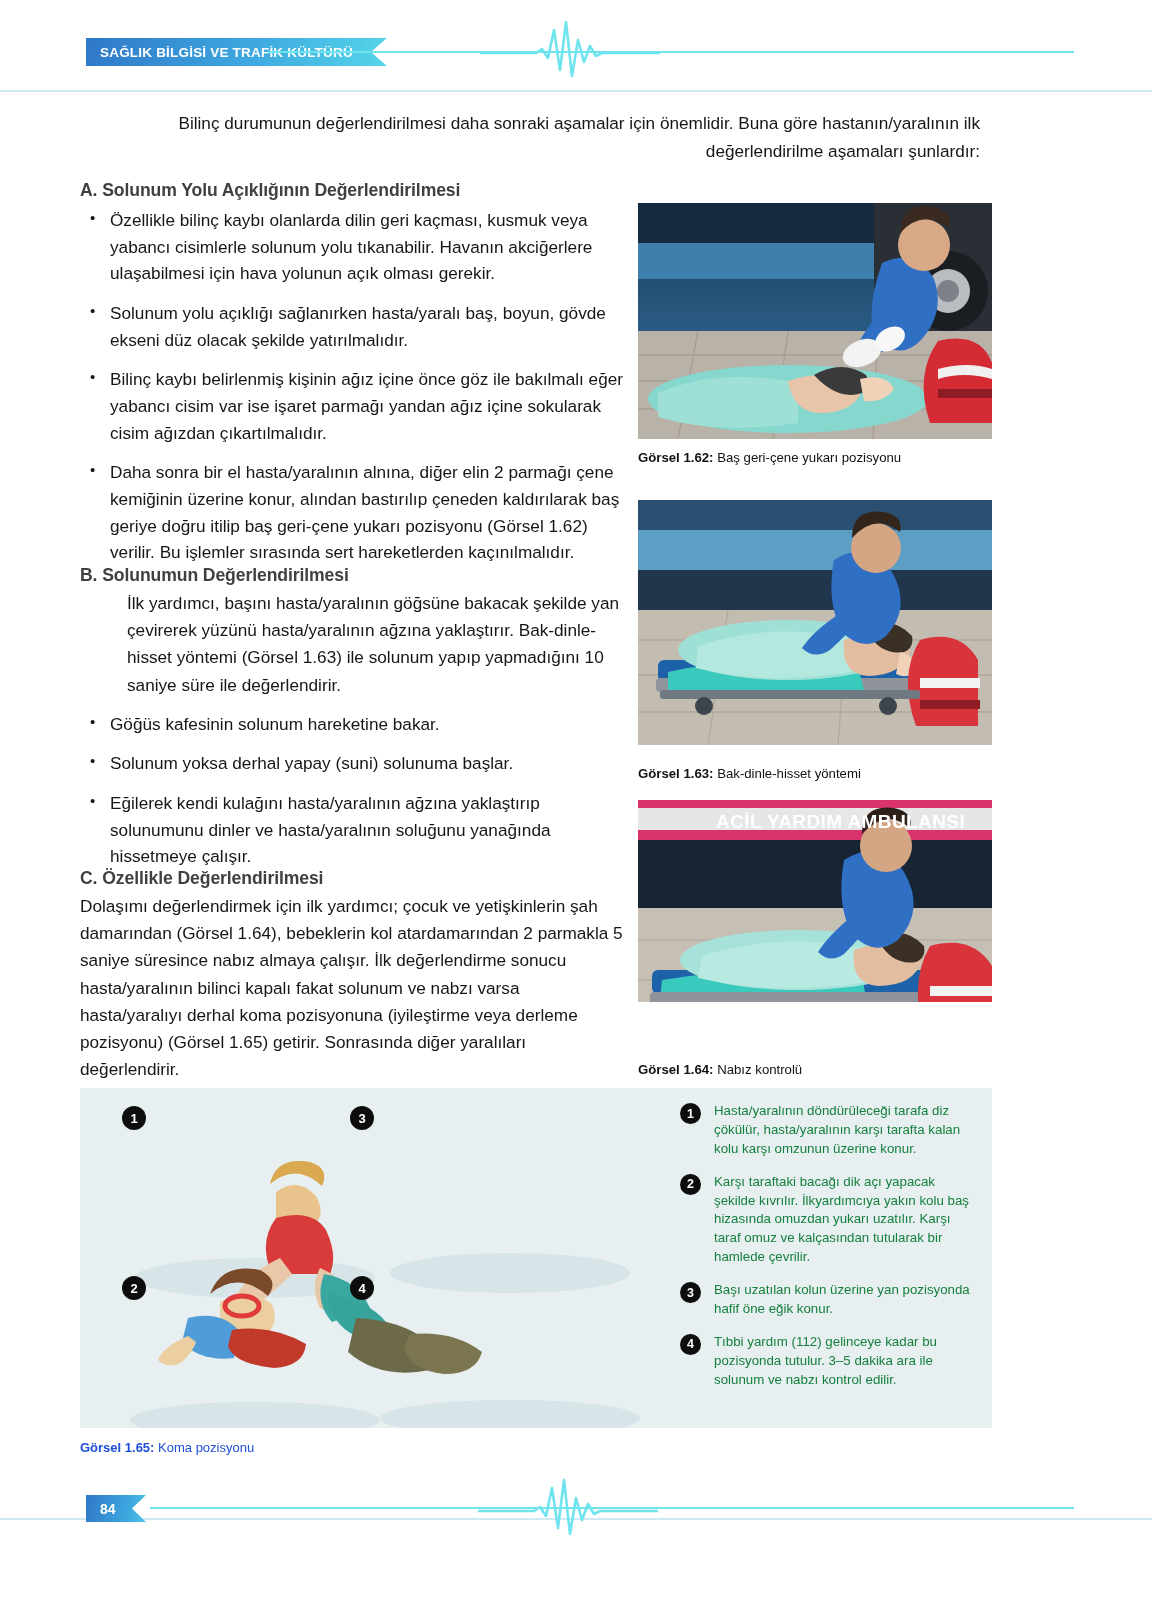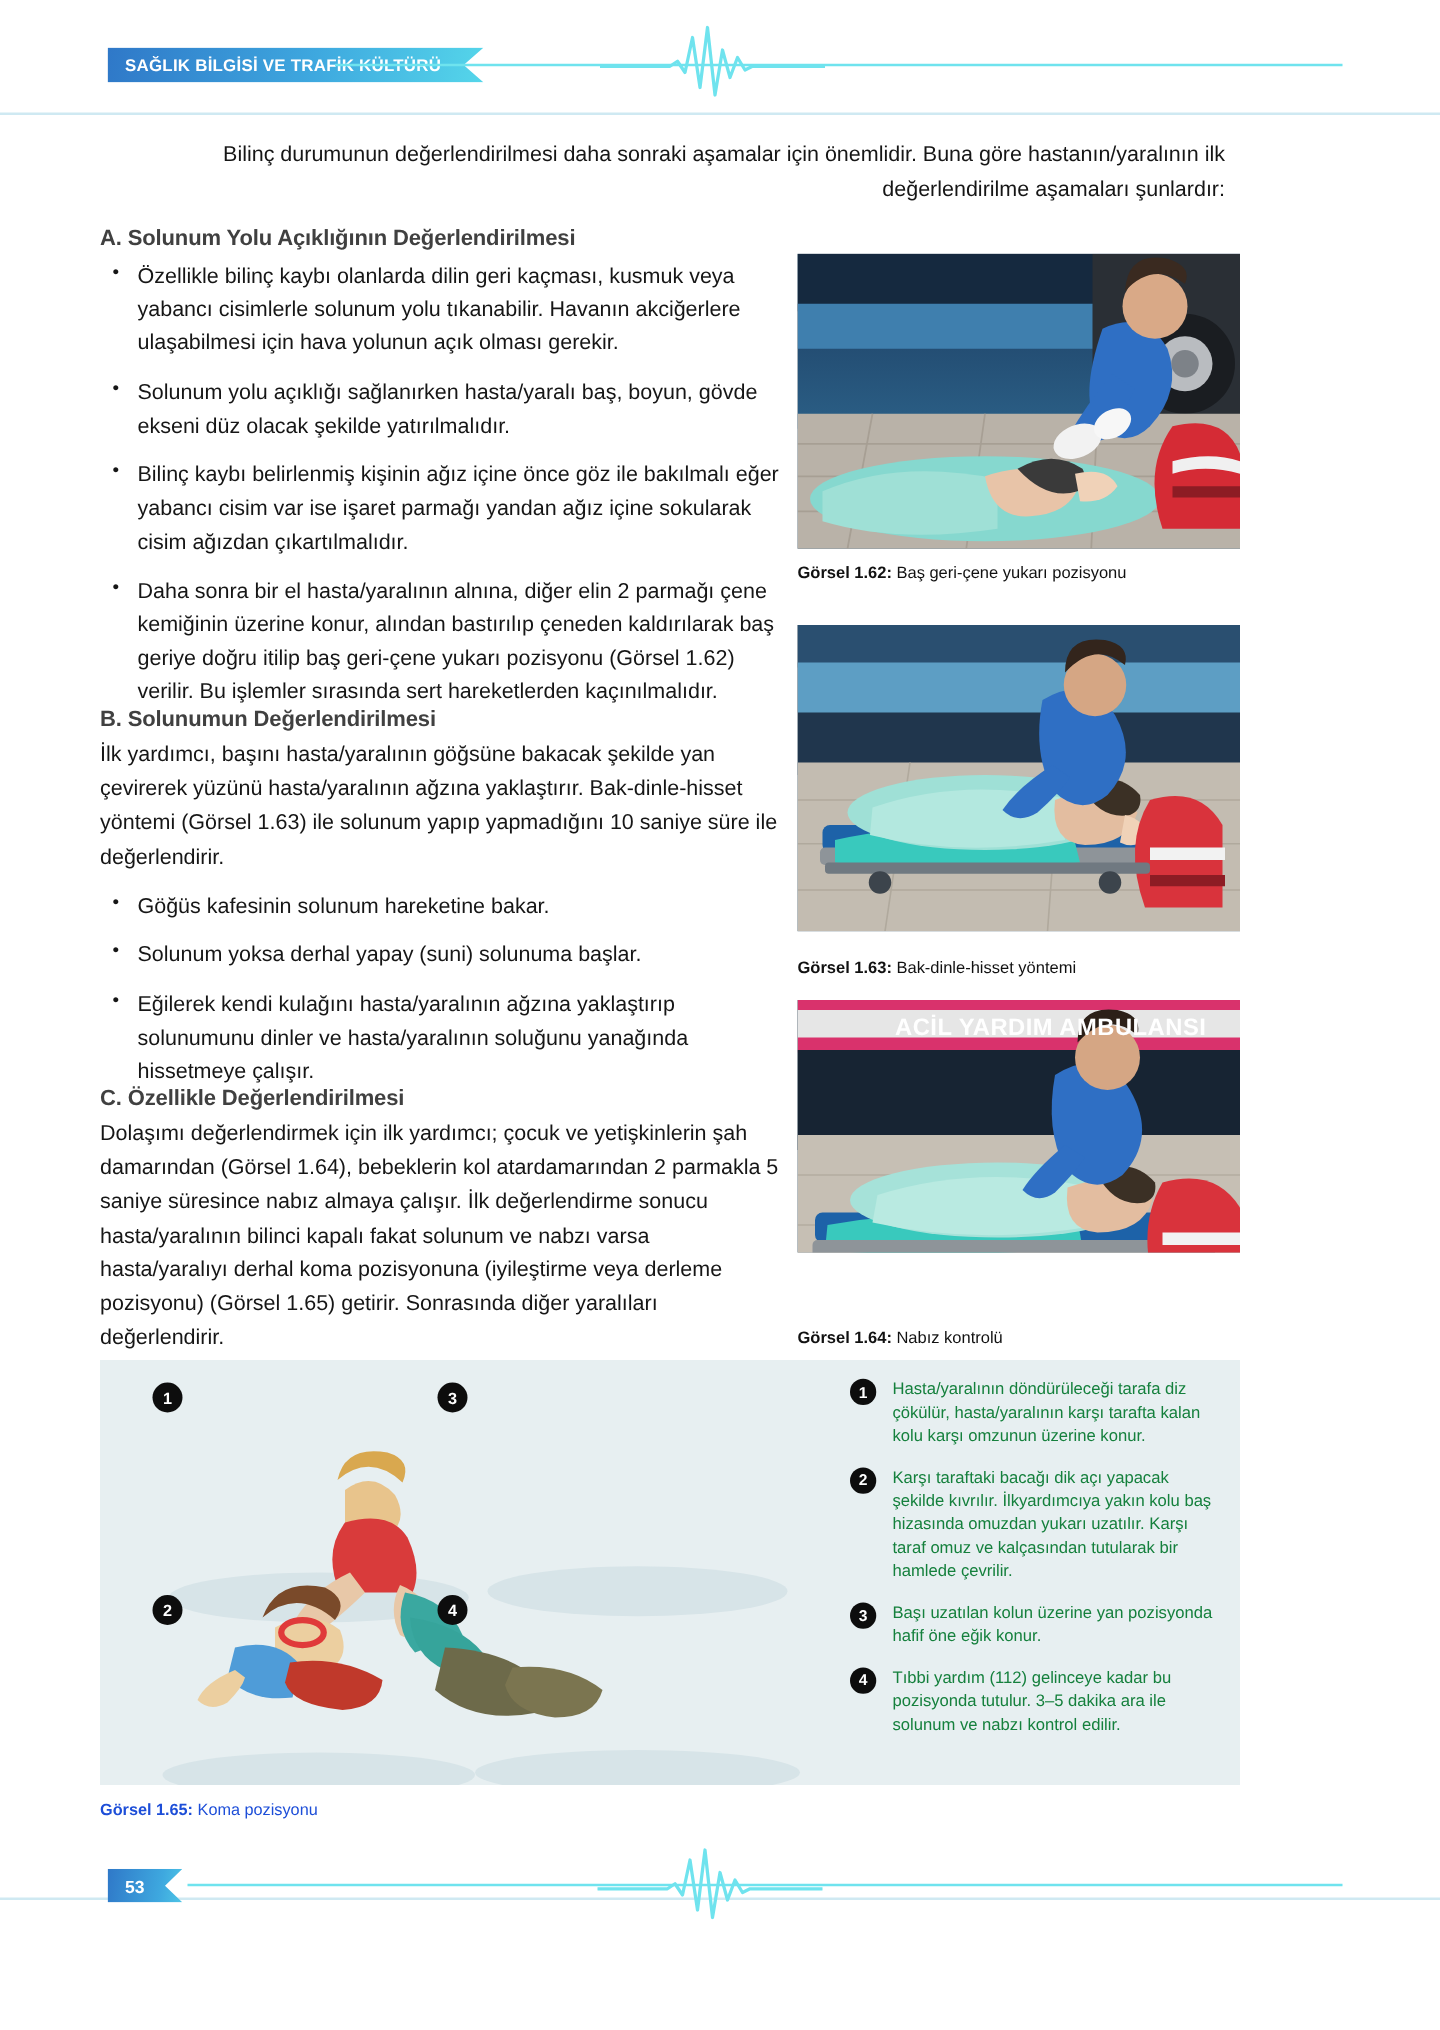--- a/index.html
+++ b/index.html
@@ -140,21 +140,21 @@
     <ul class="bullets">
       <li>Özellikle bilinç kaybı olanlarda dilin geri kaçması, kusmuk veya yabancı cisimlerle solunum yolu tıkanabilir. Havanın akciğerlere ulaşabilmesi için hava yolunun açık olması gerekir.</li>
       <li>Solunum yolu açıklığı sağlanırken hasta/yaralı baş, boyun, gövde ekseni düz olacak şekilde yatırılmalıdır.</li>
       <li>Bilinç kaybı belirlenmiş kişinin ağız içine önce göz ile bakılmalı eğer yabancı cisim var ise işaret parmağı yandan ağız içine sokularak cisim ağızdan çıkartılmalıdır.</li>
       <li>Daha sonra bir el hasta/yaralının alnına, diğer elin 2 parmağı çene kemiğinin üzerine konur, alından bastırılıp çeneden kaldırılarak baş geriye doğru itilip baş geri-çene yukarı pozisyonu (Görsel 1.62) verilir. Bu işlemler sırasında sert hareketlerden kaçınılmalıdır.</li>
     </ul>
   </div>
 
   <div class="col-left" style="top:565px;">
     <h2 class="sec">B. Solunumun Değerlendirilmesi</h2>
-    <p class="body" style="margin-top:4px;">İlk yardımcı, başını hasta/yaralının göğsüne bakacak şekilde yan çevirerek yüzünü hasta/yaralının ağzına yaklaştırır. Bak-dinle-hisset yöntemi (Görsel 1.63) ile solunum yapıp yapmadığını 10 saniye süre ile değerlendirir.</p>
+    <p class="body" style="margin-top:4px;margin-left:47px;">İlk yardımcı, başını hasta/yaralının göğsüne bakacak şekilde yan çevirerek yüzünü hasta/yaralının ağzına yaklaştırır. Bak-dinle-hisset yöntemi (Görsel 1.63) ile solunum yapıp yapmadığını 10 saniye süre ile değerlendirir.</p>
     <ul class="bullets" style="margin-top:12px;">
       <li>Göğüs kafesinin solunum hareketine bakar.</li>
       <li>Solunum yoksa derhal yapay (suni) solunuma başlar.</li>
       <li>Eğilerek kendi kulağını hasta/yaralının ağzına yaklaştırıp solunumunu dinler ve hasta/yaralının soluğunu yanağında hissetmeye çalışır.</li>
     </ul>
   </div>
 
   <div class="col-left" style="top:868px;">
     <h2 class="sec">C. Özellikle Değerlendirilmesi</h2>
     <p class="body" style="margin-top:4px;">Dolaşımı değerlendirmek için ilk yardımcı; çocuk ve yetişkinlerin şah damarından (Görsel 1.64), bebeklerin kol atardamarından 2 parmakla 5 saniye süresince nabız almaya çalışır. İlk değerlendirme sonucu hasta/yaralının bilinci kapalı fakat solunum ve nabzı varsa hasta/yaralıyı derhal koma pozisyonuna (iyileştirme veya derleme pozisyonu) (Görsel 1.65) getirir. Sonrasında diğer yaralıları değerlendirir.</p>
@@ -379,20 +379,20 @@
 
   <div class="panel-caption">
     <b>Görsel 1.65:</b>
     <span>Koma pozisyonu</span>
   </div>
 
   <div class="footer">
     <div class="foot-rule"></div>
   </div>
   <div class="foot-tab">
-    <span>53</span>
+    <span>84</span>
   </div>
   <div class="foot-line"></div>
   <svg class="foot-ekg" width="180" height="70" viewBox="0 0 180 70">
     <polyline points="0,35 56,35 62,31 68,40 74,12 80,52 86,4 92,58 98,22 104,44 110,28 116,38 122,35 180,35" fill="none" stroke="#6fe3ee" stroke-width="2.6" stroke-linejoin="round" stroke-linecap="round"></polyline>
   </svg>
 
 </div>
 
 </body></html>

